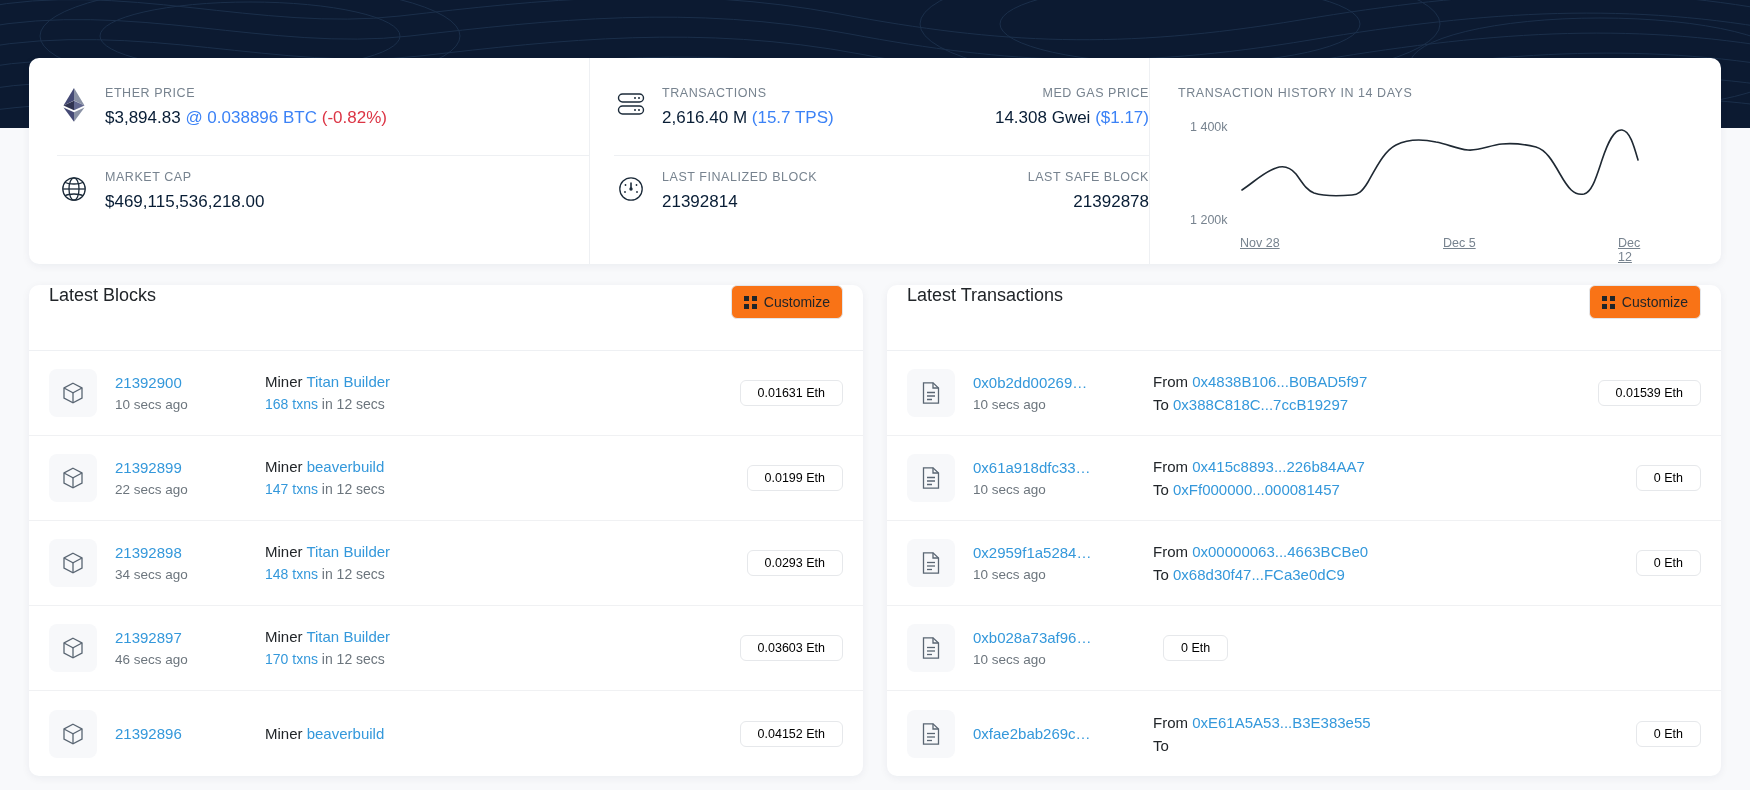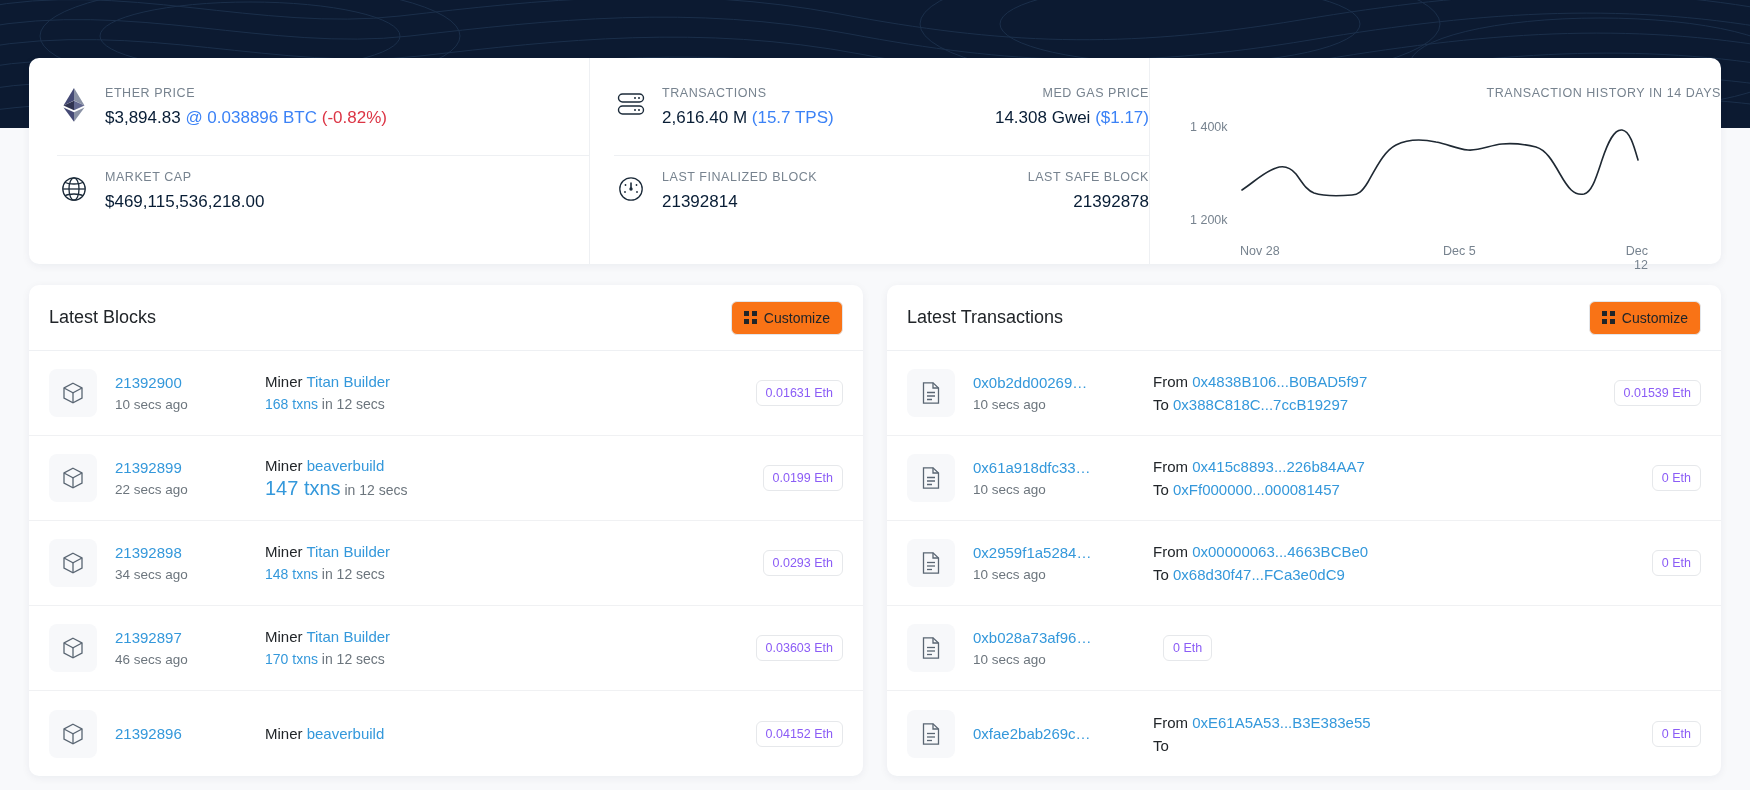--- a/index.html
+++ b/index.html
@@ -31,21 +31,21 @@
     position: absolute; top: 58px; left: 29px;
     width: 1692px; height: 206px;
     background: #ffffff;
     border-radius: 10px;
     box-shadow: 0 2px 8px rgba(18,38,63,.06);
     display: flex;
   }
   .stats-col { position: relative; padding: 26px 0 0 0; }
   .col-1 { width: 560px; padding-left: 28px; }
   .col-2 { width: 560px; padding-left: 24px; border-left: 1px solid #eef0f3; }
-  .col-3 { flex: 1; padding-left: 28px; border-left: 1px solid #eef0f3; text-align: right; }
+  .col-3 { flex: 1; padding-left: 28px; border-left: 1px solid #eef0f3; }
 
   .stat-row { display: flex; align-items: flex-start; height: 68px; }
   .stat-row.with-sep { border-bottom: 1px solid #eef0f3; padding-bottom: 8px; margin-bottom: 12px; height: 72px; }
   .stat-icon {
     width: 34px; height: 34px; margin-right: 14px; margin-top: 4px;
     flex: 0 0 34px;
     display: flex; align-items: center; justify-content: center;
   }
   .stat-pair { display: flex; flex: 1; }
   .stat-block { flex: 1; min-width: 0; }
@@ -64,34 +64,34 @@
 
   
   .chart-title {
     font-size: 12.5px; letter-spacing: .55px; color: #77838f;
     text-transform: uppercase; line-height: 18px;
   }
   .chart-wrap { position: relative; margin-top: 14px; height: 130px; width: 470px; }
   .y-label { position: absolute; font-size: 12.5px; color: #77838f; left: 12px; }
   .y-top { top: 4px; }
   .y-bot { top: 97px; }
-  .x-label { position: absolute; font-size: 12.5px; color: #77838f; top: 128px; }
+  .x-label { position: absolute; font-size: 12.5px; color: #77838f; top: 120px; text-decoration: underline; }
 
   
   .panels {
     position: absolute; top: 285px; left: 29px;
     width: 1692px; display: flex; gap: 24px;
   }
   .panel {
     width: 834px; background: #fff; border-radius: 10px;
     box-shadow: 0 2px 8px rgba(18,38,63,.06);
     overflow: hidden;
   }
   .panel-head {
-    height: 66px; display: flex; align-items: center; justify-content: space-between;
+    height: 66px; display: flex; align-items: flex-start; justify-content: space-between;
     padding: 0 20px 0 20px; border-bottom: 1px solid #eef0f3;
   }
   .panel-title { font-size: 18px; color: #212529; font-weight: 400; }
   .customize-btn {
     display: flex; align-items: center; gap: 7px;
     border: 1px solid #e3e6ea; border-radius: 6px;
     height: 34px; padding: 0 12px; background: #f97316;
     font-size: 14px; color: #212529; cursor: pointer;
   }
   .grid-icon { display: inline-block; width: 13px; height: 13px; position: relative; }
@@ -116,21 +116,21 @@
   }
   .col-a { width: 150px; flex: 0 0 150px; }
   .col-a-tx { width: 180px; flex: 0 0 180px; }
   .col-b { flex: 1; min-width: 0; }
   .lnk { color: #3498db; font-size: 15px; line-height: 22px; text-decoration: none; cursor: pointer; }
   .sub { color: #6c757d; font-size: 13.5px; line-height: 21px; }
   .line-1 { font-size: 15px; color: #212529; line-height: 23px; white-space: nowrap; }
   .line-2 { font-size: 14px; color: #6c757d; line-height: 23px; white-space: nowrap; }
   .eth-badge {
     border: 1px solid #e6e8eb; border-radius: 6px;
-    padding: 5px 9px; font-size: 12.5px; color: #8b5cf6;
+    padding: 5px 17px; font-size: 12.5px; color: #000000;
     background: #fff; white-space: nowrap; margin-left: 10px;
   }
 </style>
 </head>
 <body>
 
 <div id="page">
 
   <div class="hero-band">
     <svg width="1750" height="140" viewBox="0 0 1750 140">
@@ -315,21 +315,21 @@
         <div class="col-a">
           <a class="lnk">21392899</a>
           <div class="sub">22 secs ago</div>
         </div>
         <div class="col-b">
           <div class="line-1">
             <span>Miner</span>
             <a class="lnk">beaverbuild</a>
           </div>
           <div class="line-2">
-            <a class="lnk" style="font-size:20px">147 txns</a>
+            <a class="lnk" style="font-size:14px">147 txns</a>
             <span>in 12 secs</span>
           </div>
         </div>
         <div class="eth-badge">0.0199 Eth</div>
       </div>
 
       <div class="row">
         <div class="row-icon">
           <svg width="24" height="24" viewBox="0 0 24 24" fill="none" stroke="#5a6673" stroke-width="1.3">
             <path d="M12 2.2 L21 7 L21 17 L12 21.8 L3 17 L3 7 Z"></path>

